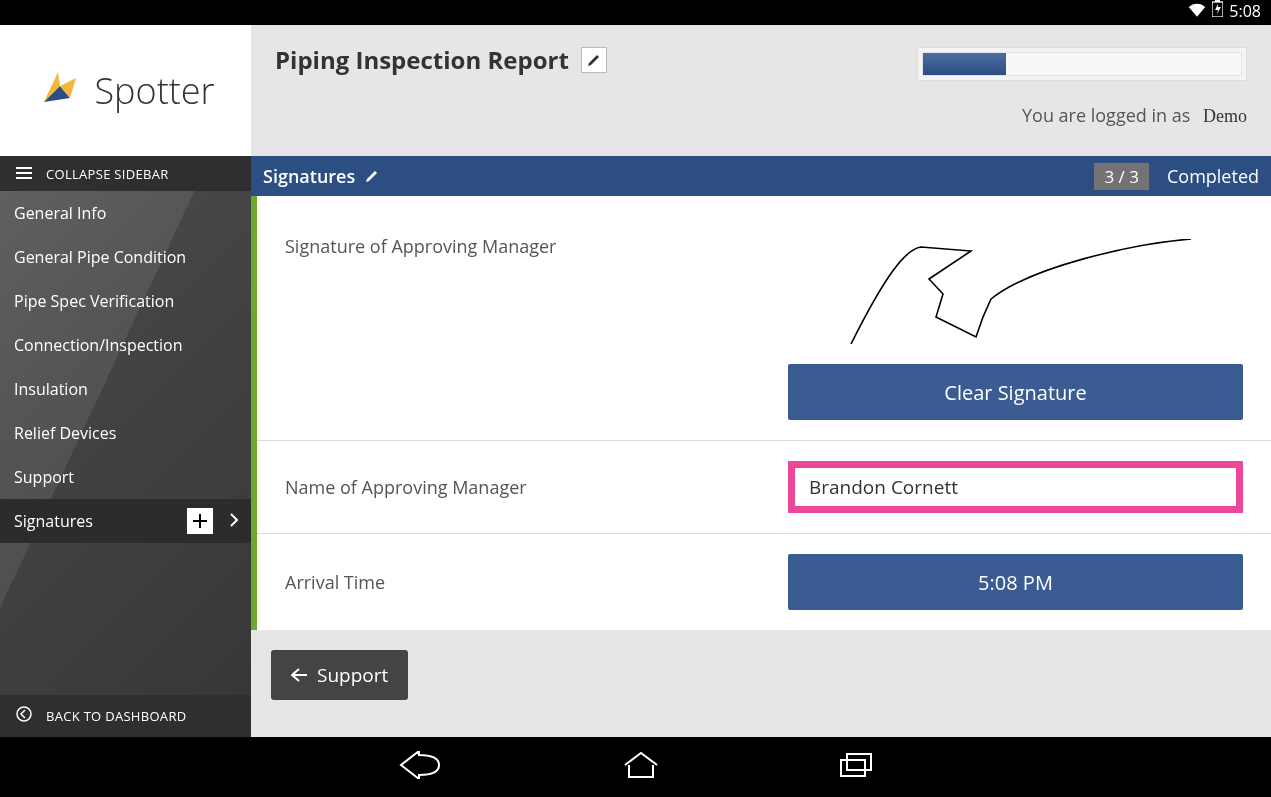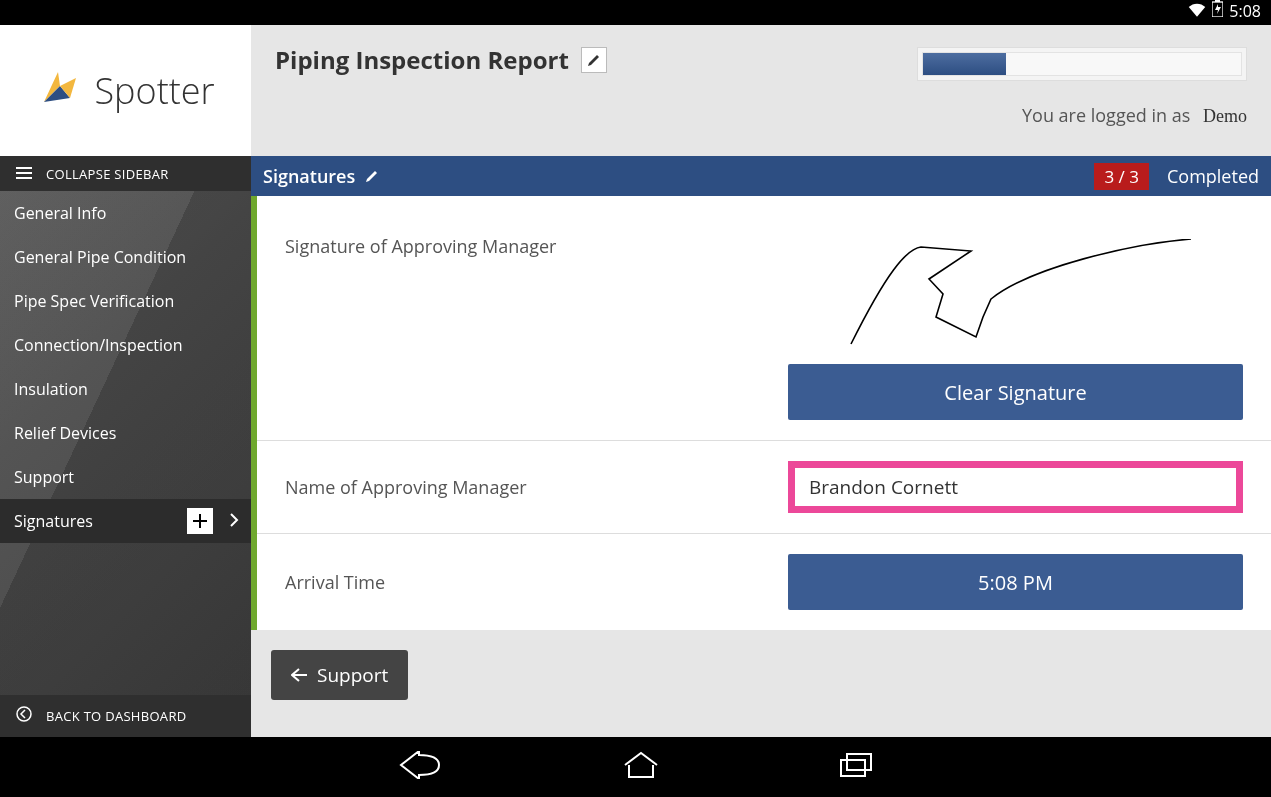--- a/index.html
+++ b/index.html
@@ -25,21 +25,21 @@
 .title { font-size: 24px; font-weight: 700; color: #333; }
 .edit-btn { width: 26px; height: 26px; background: #fff; border: 1px solid #bbb; display: flex; align-items: center; justify-content: center; cursor: pointer; }
 .progress-wrap { width: 330px; padding: 4px; background: #f4f4f4; border: 1px solid #ddd; margin-top: 4px; }
 .progress-bar { height: 24px; background: #f8f8f8; border: 1px solid #e3e3e3; position: relative; }
 .progress-fill { height: 100%; width: 26%; background: linear-gradient(#4d6da0, #2d4e82); }
 .login-text { text-align: right; font-size: 18px; color: #555; margin-top: 22px; }
 .login-text .user { color: #333; margin-left: 8px; font-family: Liberation Serif, serif; }
 .section-bar { height: 40px; background: #2d4e82; color: #fff; display: flex; align-items: center; padding: 0 12px; font-size: 18px; gap: 10px; }
 .section-bar .title2 { font-weight: 600; }
 .section-bar .spacer { flex: 1; }
-.section-bar .count { background: #b91c1c; padding: 2px 10px; font-size: 17px; margin-left: 20px; }
+.section-bar .count { background: #737373; padding: 2px 10px; font-size: 17px; margin-left: 20px; }
 .section-bar .status { font-size: 18px; padding-left: 8px; }
 .content { flex: 1; background: #e6e6e6; overflow: auto; }
 .panel { background: #fff; border-left: 6px solid #6fa82e; }
 .row { display: flex; align-items: center; padding: 20px 28px; border-bottom: 1px solid #ddd; gap: 20px; }
 .row:last-child { border-bottom: none; }
 .row .label { flex: 1; font-size: 18px; color: #555; }
 .row .control { width: 455px; }
 .signature-row { align-items: flex-start; padding-top: 38px; }
 .signature-box { width: 455px; display: flex; flex-direction: column; gap: 10px; }
 .sig-canvas { height: 120px; display: flex; align-items: center; justify-content: center; }

